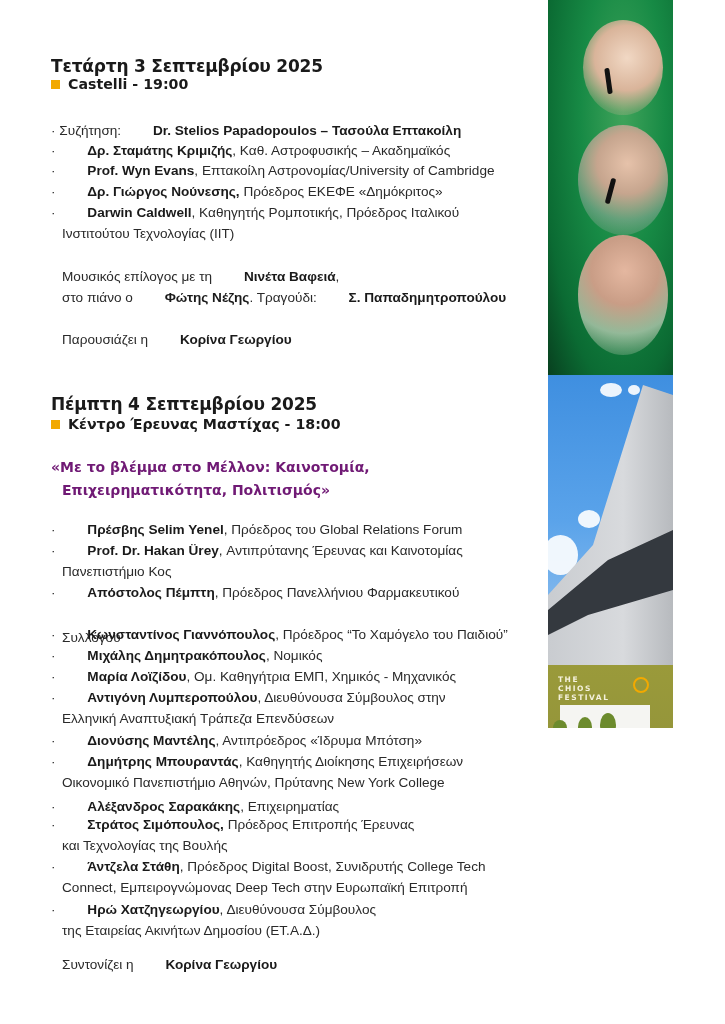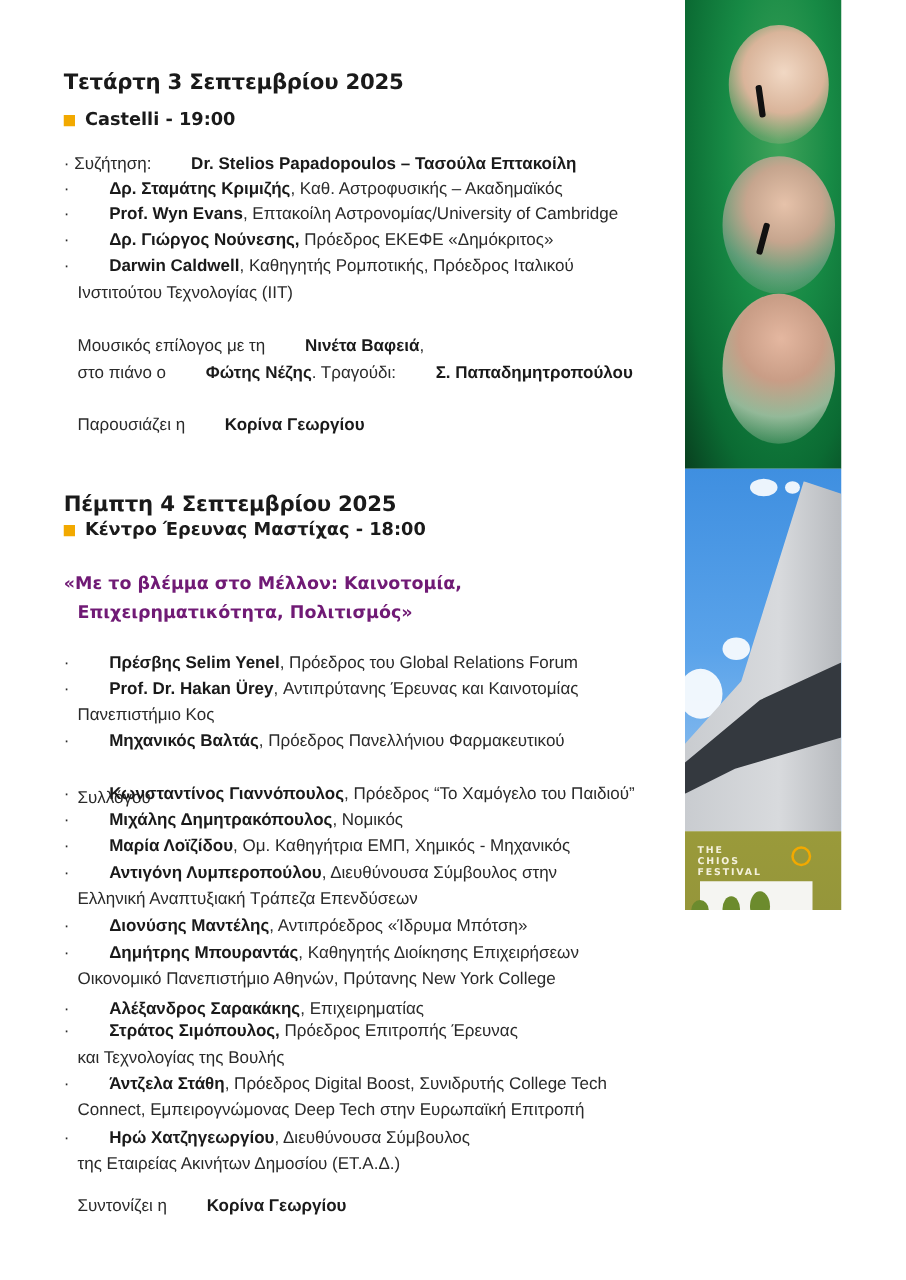--- a/index.html
+++ b/index.html
@@ -28,21 +28,21 @@
     }
     .line b { font-weight: bold; color: #1a1a1a; padding-left: 28px; }
     .line.indent { left: 62px; }
     .talk-title {
       position: absolute; left: 51px; font-family: "DejaVu Sans", sans-serif;
       font-weight: bold; font-size: 14px; line-height: 22px; color: #701a75; white-space: nowrap;
     }
     .talk-title.indent { left: 62px; }
 
     
-    .strip { position: absolute; left: 548px; top: 0; width: 125px; height: 728px; overflow: hidden; padding-left: 38px; }
+    .strip { position: absolute; left: 548px; top: 0; width: 125px; height: 728px; overflow: hidden; }
     .panel-green {
       position: absolute; left: 0; top: 0; width: 125px; height: 375px;
       background: radial-gradient(ellipse at 60% 30%, #3fa35a 0%, #178a45 40%, #0b6b33 75%, #08401f 100%);
     }
     .portrait { position: absolute; border-radius: 50%; }
     .p1 { left: 35px; top: 20px; width: 80px; height: 95px; background: radial-gradient(circle at 55% 40%, #f1d8c4 0%, #d9b49a 45%, rgba(200,180,150,0.3) 75%, rgba(0,0,0,0) 100%); }
     .p2 { left: 30px; top: 125px; width: 90px; height: 110px; background: radial-gradient(circle at 55% 35%, #e6c2aa 0%, #c6a58e 35%, rgba(180,180,180,0.45) 65%, rgba(0,0,0,0) 100%); }
     .p3 { left: 30px; top: 235px; width: 90px; height: 120px; background: radial-gradient(circle at 52% 30%, #e4b7a0 0%, #c99d86 35%, rgba(235,228,215,0.6) 65%, rgba(0,0,0,0) 100%); }
     .mic { position: absolute; width: 5px; height: 26px; background: #111; border-radius: 2px; }
     .m1 { left: 58px; top: 68px; transform: rotate(-8deg); }
@@ -76,21 +76,21 @@
     .poster-date { position: absolute; left: 0; width: 125px; top: 79px; text-align: center; font-size: 5px; color: #fff; font-weight: bold; }
     .poster-sub { position: absolute; left: 0; width: 125px; top: 90px; text-align: center; font-size: 4.5px; line-height: 6.5px; color: #f2f0de; white-space: pre-line; }
     .poster-body { position: absolute; left: 8px; top: 130px; width: 110px; font-size: 3.6px; line-height: 6px; color: rgba(255,255,240,0.75); }
   </style>
 </head>
 <body>
 
 <div class="content">
 
   <div class="day-title" style="top:56px">Τετάρτη 3 Σεπτεμβρίου 2025</div>
-  <div class="venue" style="top:88px">
+  <div class="venue" style="top:76px">
     <span class="sq"></span>
     <span>Castelli - 19:00</span>
   </div>
 
   <div class="line" style="top:121px">
     <span>· Συζήτηση: </span><b>Dr. Stelios Papadopoulos – Τασούλα Επτακοίλη</b><span></span>
   </div>
   <div class="line" style="top:141px">
     <span>· </span><b>Δρ. Σταμάτης Κριμιζής</b><span>, Καθ. Αστροφυσικής – Ακαδημαϊκός</span>
   </div>
@@ -120,21 +120,21 @@
     <span class="sq"></span>
     <span>Κέντρο Έρευνας Μαστίχας - 18:00</span>
   </div>
 
   <div class="talk-title" style="top:456px">«Με το βλέμμα στο Μέλλον: Καινοτομία,</div>
   <div class="talk-title indent" style="top:479px">Επιχειρηματικότητα, Πολιτισμός»</div>
 
   <div class="line" style="top:520px"><span>· </span><b>Πρέσβης Selim Yenel</b><span>, Πρόεδρος του Global Relations Forum</span></div>
   <div class="line" style="top:541px"><span>· </span><b>Prof. Dr. Hakan Ürey</b><span>, Αντιπρύτανης Έρευνας και Καινοτομίας</span></div>
   <div class="line indent" style="top:562px">Πανεπιστήμιο Κος</div>
-  <div class="line" style="top:583px"><span>· </span><b>Μηχανικός Βαλτάς</b><span>, Πρόεδρος Πανελλήνιου Φαρμακευτικού</span></div>
+  <div class="line" style="top:583px"><span>· </span><b>Απόστολος Πέμπτη</b><span>, Πρόεδρος Πανελλήνιου Φαρμακευτικού</span></div>
   <div class="line indent" style="top:628px">Συλλόγου</div>
   <div class="line" style="top:625px"><span>· </span><b>Κωνσταντίνος Γιαννόπουλος</b><span>, Πρόεδρος “Το Χαμόγελο του Παιδιού”</span></div>
   <div class="line" style="top:646px"><span>· </span><b>Μιχάλης Δημητρακόπουλος</b><span>, Νομικός</span></div>
   <div class="line" style="top:667px"><span>· </span><b>Μαρία Λοϊζίδου</b><span>, Ομ. Καθηγήτρια ΕΜΠ, Χημικός - Μηχανικός</span></div>
   <div class="line" style="top:688px"><span>· </span><b>Αντιγόνη Λυμπεροπούλου</b><span>, Διευθύνουσα Σύμβουλος στην</span></div>
   <div class="line indent" style="top:709px">Ελληνική Αναπτυξιακή Τράπεζα Επενδύσεων</div>
   <div class="line" style="top:731px"><span>· </span><b>Διονύσης Μαντέλης</b><span>, Αντιπρόεδρος «Ίδρυμα Μπότση»</span></div>
   <div class="line" style="top:752px"><span>· </span><b>Δημήτρης Μπουραντάς</b><span>, Καθηγητής Διοίκησης Επιχειρήσεων</span></div>
   <div class="line indent" style="top:773px">Οικονομικό Πανεπιστήμιο Αθηνών, Πρύτανης New York College</div>
   <div class="line" style="top:797px"><span>· </span><b>Αλέξανδρος Σαρακάκης</b><span>, Επιχειρηματίας</span></div>

